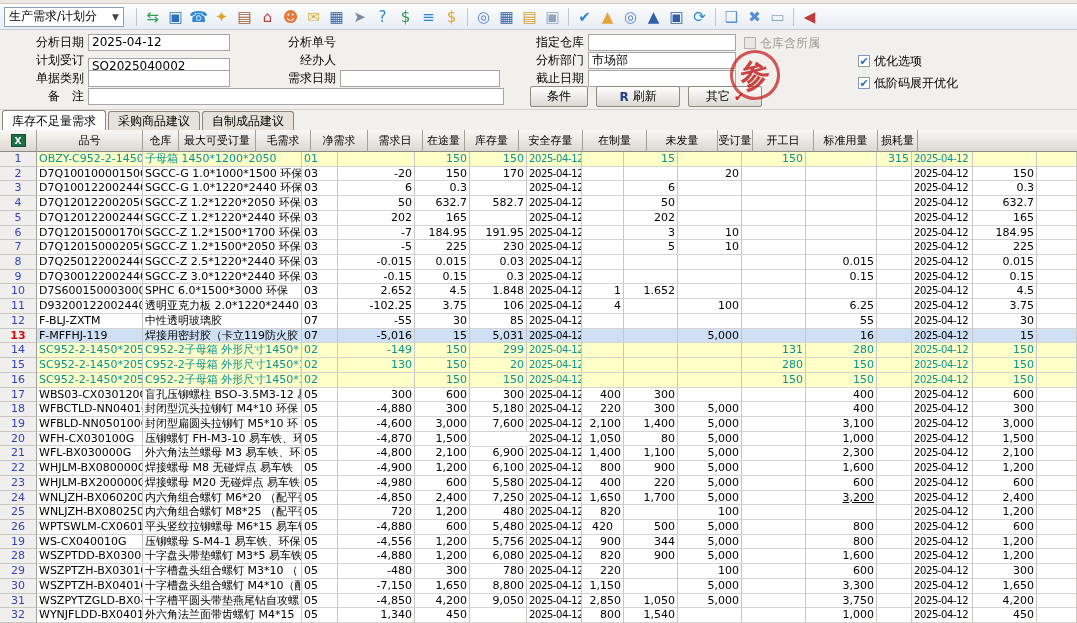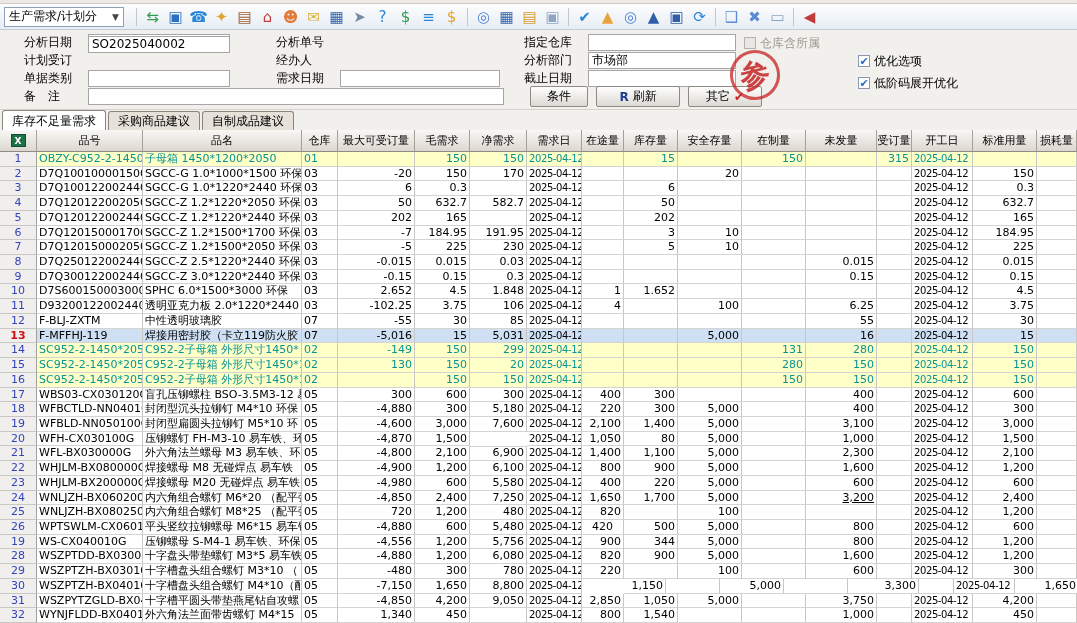--- a/index.html
+++ b/index.html
@@ -10,21 +10,21 @@
   
   .toolbar{height:26px;display:flex;align-items:center;padding:0 4px;
     background:linear-gradient(#fdfdfd,#e7edf5);border-bottom:1px solid #c6ccd4}
   .module-dd{width:120px;height:20px;background:#fff;border:1px solid #8ba0b8;
     display:flex;align-items:center;justify-content:space-between;padding:0 4px;margin-right:8px}
   .module-dd .cap{font-size:9px;color:#444}
   .ticon{width:23px;text-align:center;font-size:15px;line-height:22px;cursor:default}
   .tsep{width:1px;height:18px;background:#c0c7d0;margin:0 4px;display:inline-block}
   
   .formpanel{position:relative;height:80px;background:#f2f0ed;border-bottom:1px solid #d6d3ce}
-  .flabel{position:absolute;width:60px;line-height:17px;white-space:nowrap}
+  .flabel{position:absolute;width:60px;text-align:right;line-height:17px;white-space:nowrap}
   .finput{position:absolute;height:17px;background:#fff;border:1px solid #a6a6a6;
     padding:0 3px;line-height:15px;white-space:nowrap;overflow:hidden}
   .val-red{color:#b03a3a}
   .cbx{position:absolute;display:flex;align-items:center;gap:4px;line-height:14px}
   .cbox{width:12px;height:12px;border:1px solid #8a9bb0;background:#fff;font-size:11px;
     line-height:11px;text-align:center;color:#2b6fc0;font-weight:bold}
   .cbx.disabled .cbox{background:#e9e7e3;border-color:#b5b2ad}
   .cbx.disabled span.cl{color:#9b988f}
   .fbtn{position:absolute;height:21px;background:linear-gradient(#fefefe,#dcd9d3);
     border:1px solid #8f8b83;border-radius:2px;display:flex;align-items:center;
@@ -105,21 +105,21 @@
       <span class="tsep"></span>
       <span class="ticon" style="color: rgb(194, 59, 59);">◀</span>
     </span>
 </div>
 
 <div class="formpanel">
 
   <div class="flabel" style="left:24px;top:4px">分析日期</div>
   <div class="finput" style="left:88px;top:4px;width:142px">2025-04-12</div>
   <div class="flabel" style="left:24px;top:22px">计划受订</div>
-  <div class="finput" style="left:88px;top:6px;width:142px">SO2025040002</div>
+  <div class="finput" style="left:88px;top:28px;width:142px">SO2025040002</div>
   <div class="flabel" style="left:24px;top:40px">单据类别</div>
   <div class="finput" style="left:88px;top:40px;width:142px"></div>
   <div class="flabel" style="left:24px;top:58px">备　注</div>
   <div class="finput" style="left:88px;top:58px;width:416px"></div>
 
   <div class="flabel" style="left:276px;top:4px">分析单号</div>
   <div class="flabel" style="left:276px;top:22px">经办人</div>
   <div class="flabel" style="left:276px;top:40px">需求日期</div>
   <div class="finput" style="left:340px;top:40px;width:160px"></div>
 
@@ -163,21 +163,20 @@
     <div class="tab">采购商品建议</div>
     <div class="tab">自制成品建议</div>
   </div>
 
 <div class="grid">
   <div class="thead" id="thead-row">
     <div class="hc rnh">
       <span class="xlicon">X</span>
     </div>
   <div class="hc" style="width: 106px;">品号</div>
-      <div class="hc" style="width: 159px;">品名</div>
       <div class="hc" style="width: 36px;">仓库</div>
       <div class="hc" style="width: 77px;">最大可受订量</div>
       <div class="hc" style="width: 55px;">毛需求</div>
       <div class="hc" style="width: 57px;">净需求</div>
       <div class="hc" style="width: 55px;">需求日</div>
       <div class="hc" style="width: 42px;">在途量</div>
       <div class="hc" style="width: 54px;">库存量</div>
       <div class="hc" style="width: 64px;">安全存量</div>
       <div class="hc" style="width: 64px;">在制量</div>
       <div class="hc" style="width: 71px;">未发量</div>
@@ -741,21 +740,21 @@
       </div>
       <div class="tr ">
         <div class="rn">30</div>
         <div class="td a-left" style="width: 106px;">WSZPTZH-BX040100G</div>
         <div class="td a-left" style="width: 159px;">十字槽盘头组合螺钉 M4*10（配</div>
         <div class="td a-left" style="width: 36px;">05</div>
         <div class="td a-right" style="width: 77px;">-7,150</div>
         <div class="td a-right" style="width: 55px;">1,650</div>
         <div class="td a-right" style="width: 57px;">8,800</div>
         <div class="td a-left dt" style="width: 55px;">2025-04-12</div>
-        <div class="td a-right" style="width: 42px; margin-left: 42px;">1,150</div>
+        <div class="td a-right" style="width: 42px;">1,150</div>
         <div class="td a-right" style="width: 54px;"></div>
         <div class="td a-right" style="width: 64px;">5,000</div>
         <div class="td a-right" style="width: 64px;"></div>
         <div class="td a-right" style="width: 71px;">3,300</div>
         <div class="td a-right" style="width: 35px;"></div>
         <div class="td a-left dt" style="width: 61px;">2025-04-12</div>
         <div class="td a-right" style="width: 64px;">1,650</div>
         <div class="td a-right" style="width: 40px;"></div>
       </div>
       <div class="tr ">

